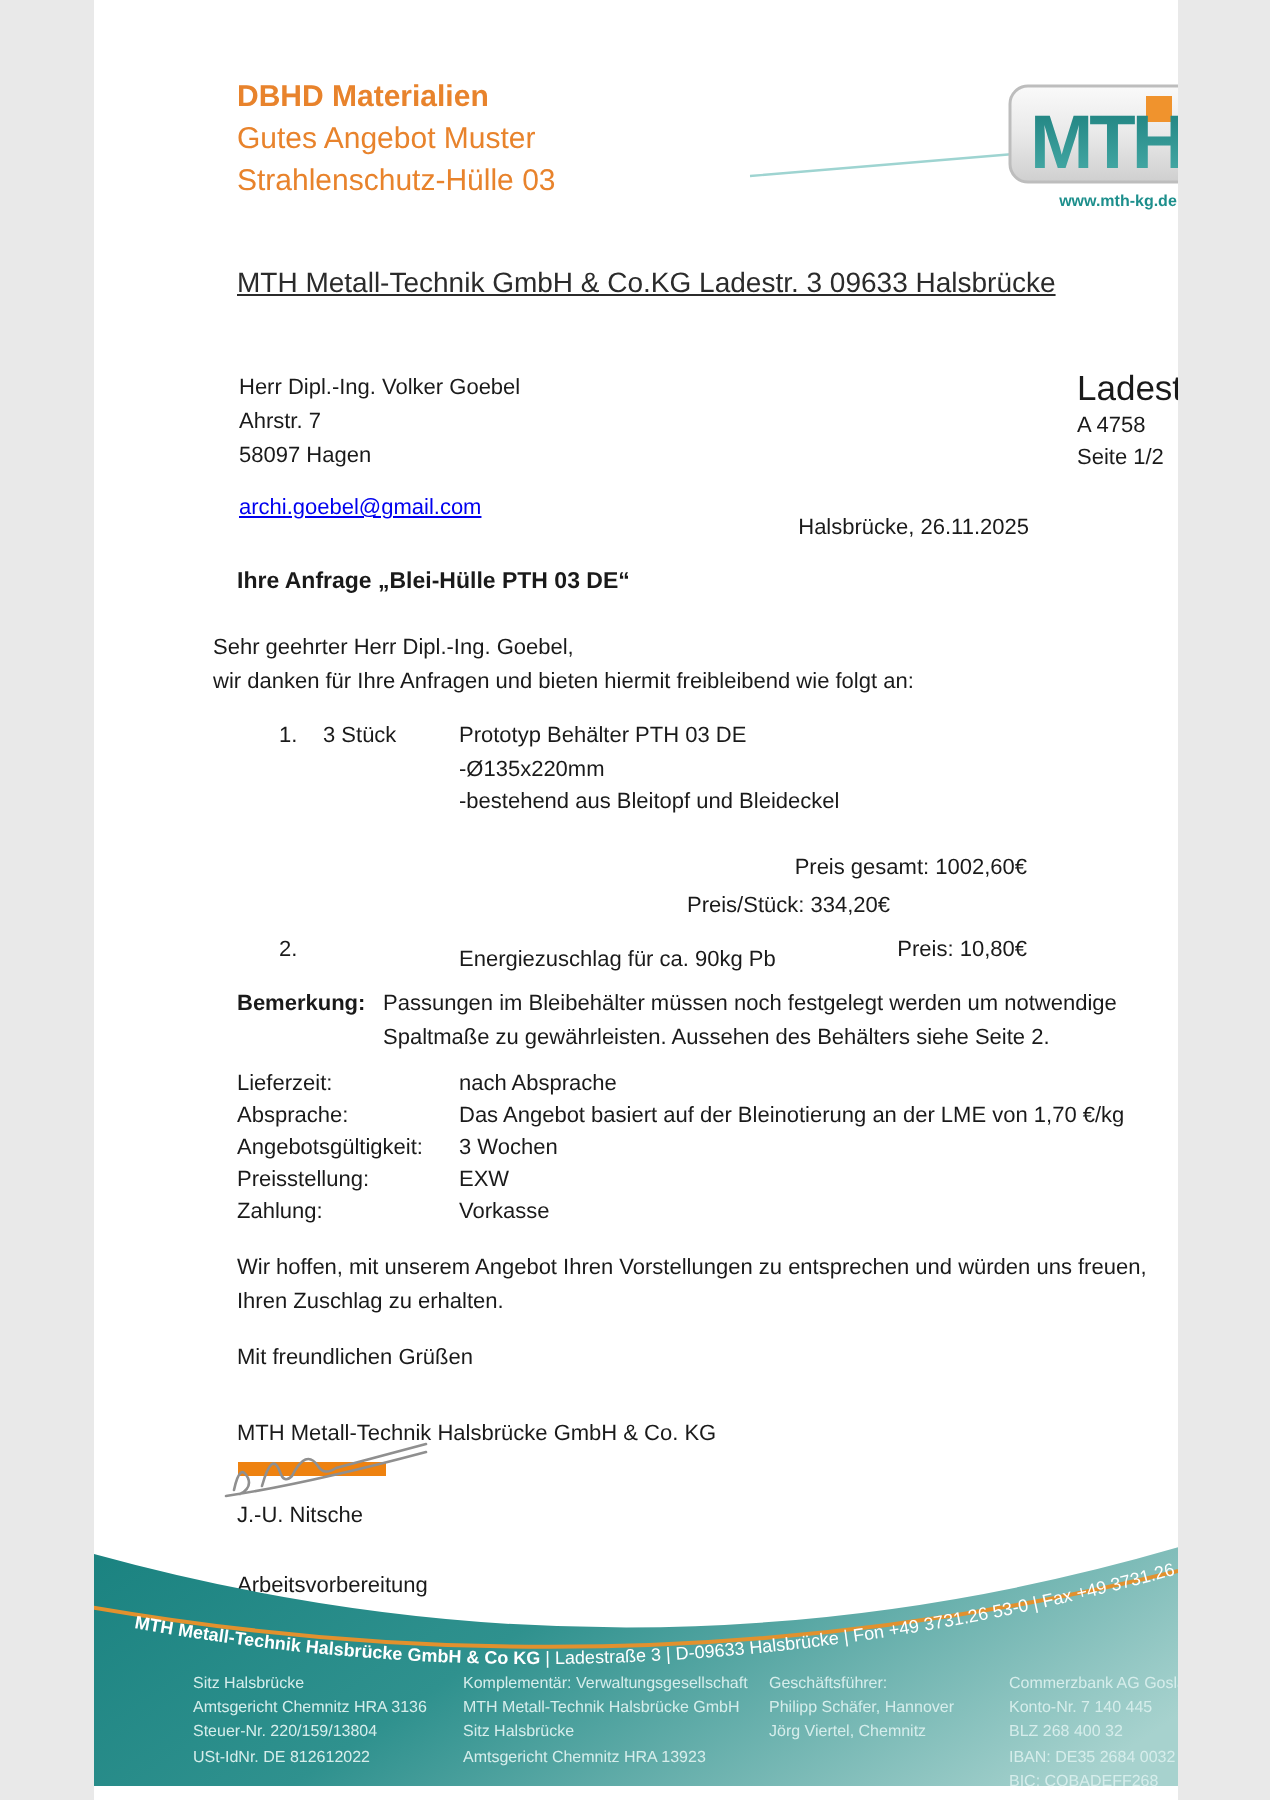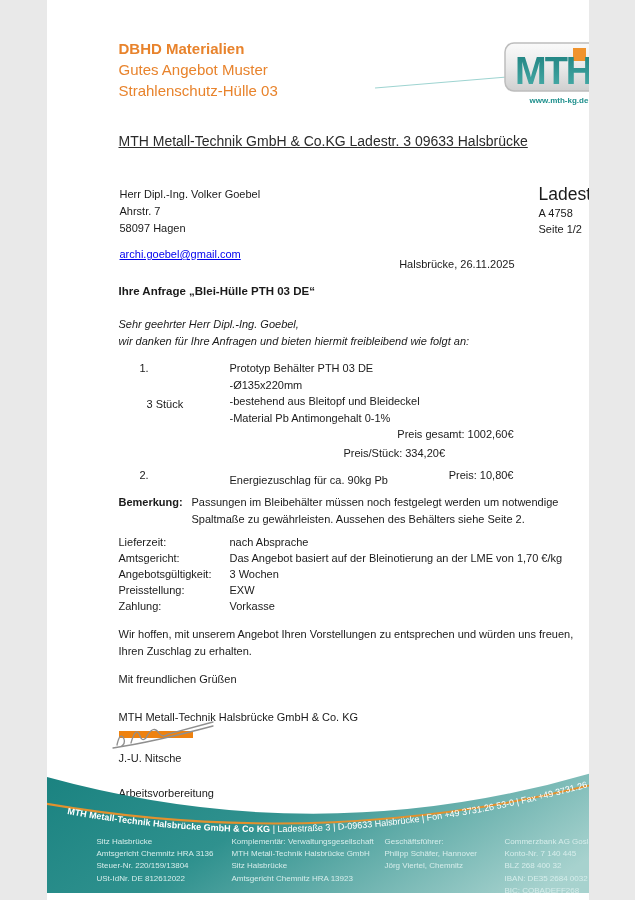--- a/index.html
+++ b/index.html
@@ -15,25 +15,25 @@
   .lh-orange .l1{font-weight:bold;}
   .sender-line{left:72px;top:136px;font-size:14px;line-height:11px;color:#2b2b2b;text-decoration:underline;}
   
   .recipient{left:73px;top:186px;line-height:17px;}
   .email a{color:#0000ee;text-decoration:underline;}
   .email{left:73px;top:246px;}
   .doc-meta{left:492px;top:183px;line-height:16px;}
   .doc-meta .doc-type{font-size:17.5px;line-height:22px;}
   .place-date{right:74px;top:256px;}
   .subject{left:72px;top:283px;font-weight:bold;font-size:11.5px;}
-  .salutation{left:72px;top:316px;font-style:italic;}
+  .salutation{left:60px;top:316px;}
   
   .item-pos{left:93px;width:20px;}
   .item1-row{top:360px;}
-  .item-qty{left:100px;top:360px;margin-top:36px;}
+  .item-qty{left:115px;top:360px;}
   .item1-desc{left:183px;top:360px;}
   .price-line1-a{left:297px;top:426px;margin-top:19px;}
   .price-line1-b{right:75px;top:426px;}
   .item2-row{top:467px;}
   .item2-desc{left:183px;top:472px;}
   .item2-price{right:75px;top:467px;}
   
   .remark-label{left:72px;top:494px;font-weight:bold;}
   .remark-text{left:145px;top:494px;}
   .terms{left:72px;top:534px;line-height:16px;}
@@ -114,42 +114,41 @@
     <div>Sehr geehrter Herr Dipl.-Ing. Goebel,</div>
     <div>wir danken für Ihre Anfragen und bieten hiermit freibleibend wie folgt an:</div>
   </div>
 
   <div class="abs item-pos item1-row">1.</div>
   <div class="abs item-qty">3 Stück</div>
   <div class="abs item1-desc">
     <div>Prototyp Behälter PTH 03 DE</div>
     <div>-Ø135x220mm</div>
     <div>-bestehend aus Bleitopf und Bleideckel</div>
-    <div>-Material Pb Antimongehalt 0-1%</div>
   </div>
   <div class="abs price-line1-a nw">Preis/Stück: 334,20€</div>
   <div class="abs price-line1-b nw">Preis gesamt: 1002,60€</div>
 
   <div class="abs item-pos item2-row">2.</div>
   <div class="abs item2-desc nw">Energiezuschlag für ca. 90kg Pb</div>
   <div class="abs item2-price nw">Preis: 10,80€</div>
 
   <div class="abs remark-label">Bemerkung:</div>
   <div class="abs remark-text">
     <div>Passungen im Bleibehälter müssen noch festgelegt werden um notwendige</div>
     <div>Spaltmaße zu gewährleisten. Aussehen des Behälters siehe Seite 2.</div>
   </div>
 
   <div class="abs terms">
     <div class="row">
       <span>Lieferzeit:</span>
       <span class="val">nach Absprache</span>
     </div>
     <div class="row">
-      <span>Amtsgericht:</span>
+      <span>Absprache:</span>
       <span class="val">Das Angebot basiert auf der Bleinotierung an der LME von 1,70 €/kg</span>
     </div>
     <div class="row">
       <span>Angebotsgültigkeit:</span>
       <span class="val">3 Wochen</span>
     </div>
     <div class="row">
       <span>Preisstellung:</span>
       <span class="val">EXW</span>
     </div>

